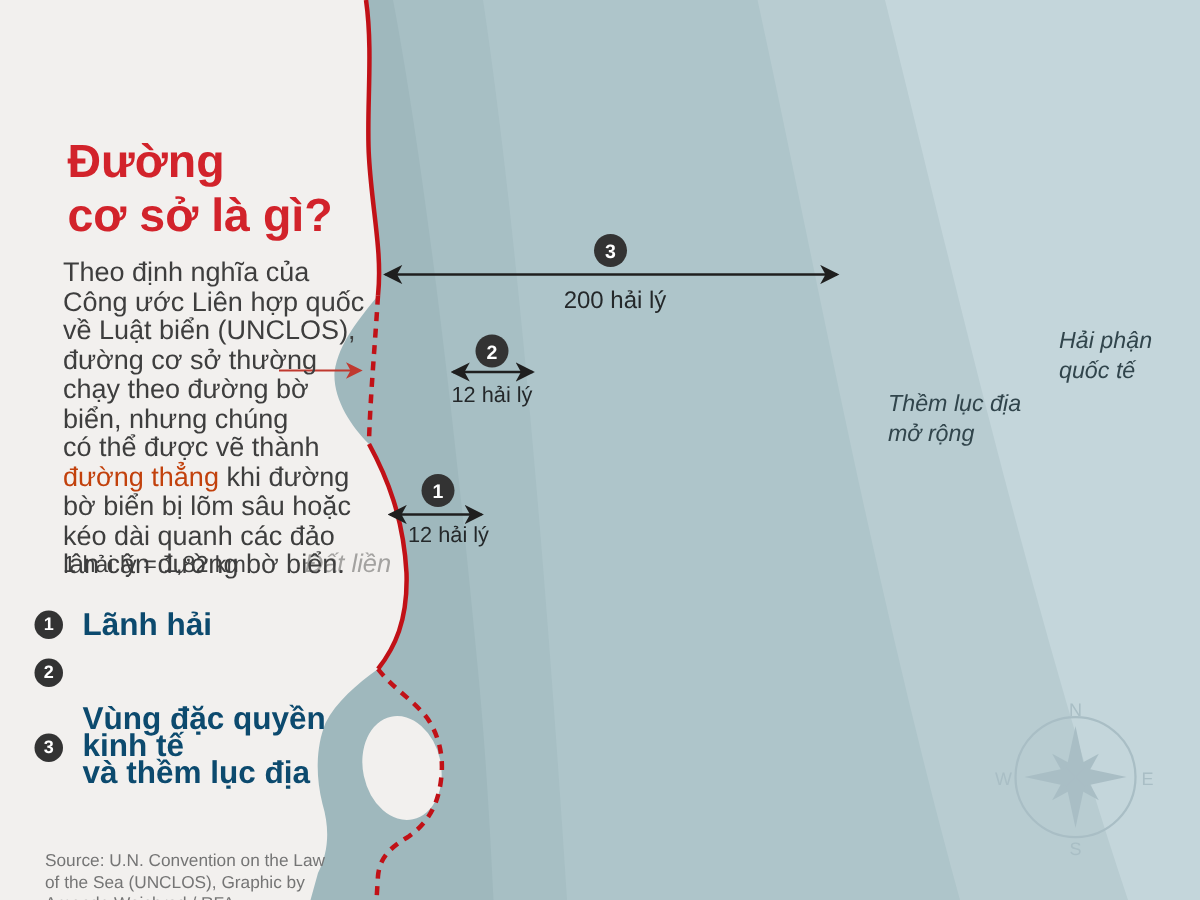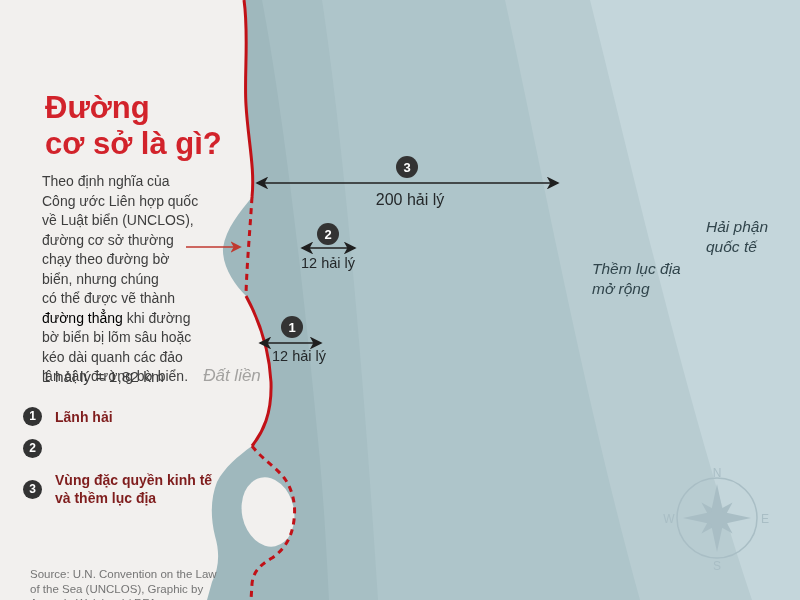--- a/index.html
+++ b/index.html
@@ -10,38 +10,38 @@
   }
   .stage svg{position:absolute;left:0;top:0;}
   .overlay{position:absolute;margin-top:24px;}
   .title{
     left:45px;top:66px;width:230px;
     font-size:31px;line-height:36px;font-weight:700;color:#d2232b;
     white-space:pre-line;letter-spacing:0px;
   }
   .para{
     left:42px;top:148px;width:215px;
-    font-size:14px;line-height:19.5px;color:#3e3e3e;
+    font-size:18px;line-height:19.5px;color:#3e3e3e;
     white-space:pre-line;
   }
-  .para .hl{color:#000000;}
+  .para .hl{color:#c2410c;}
   .conv{
     left:42px;top:344px;width:215px;
     font-size:15.5px;color:#3e3e3e;
   }
   .legend{left:23px;top:383px;width:230px;}
   .legend-item{display:flex;align-items:center;margin-bottom:13px;}
   .badge{
     flex:0 0 auto;width:19px;height:19px;border-radius:50%;
     background:#333333;color:#ffffff;
     font-size:12px;font-weight:700;line-height:19px;text-align:center;
     margin-right:13px;
   }
   .legend-label{
-    font-size:14px;font-weight:700;color:#7f1d1d;line-height:18px;
+    font-size:21px;font-weight:700;color:#0c4a6e;line-height:18px;
     white-space:pre-line;
   }
   .source{
     left:30px;top:543px;width:200px;
     font-size:11.5px;line-height:14.5px;color:#757575;
     white-space:pre-line;
   }
 </style>
 </head>
 <body>

